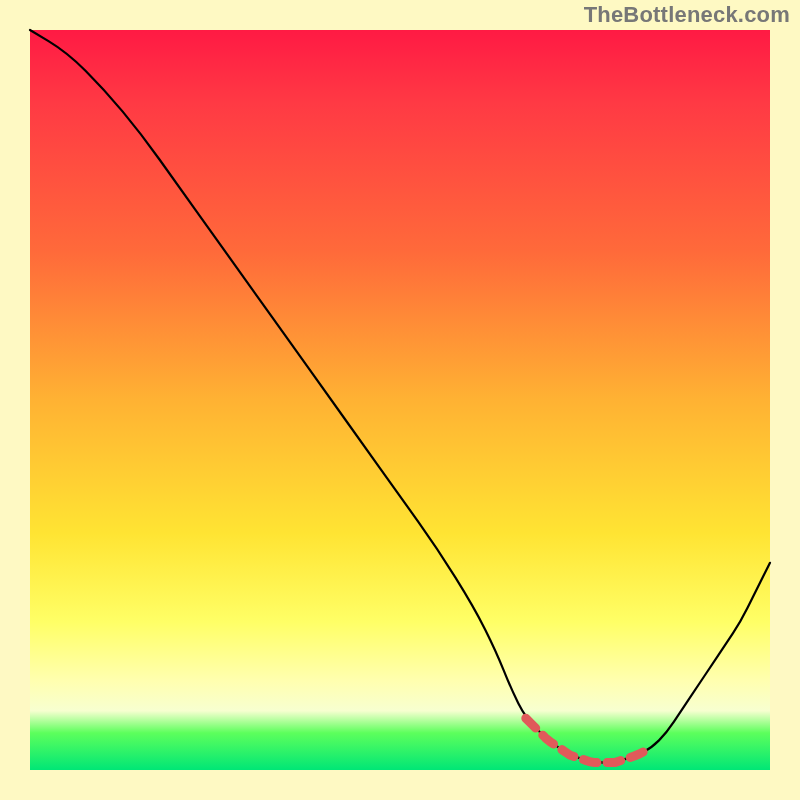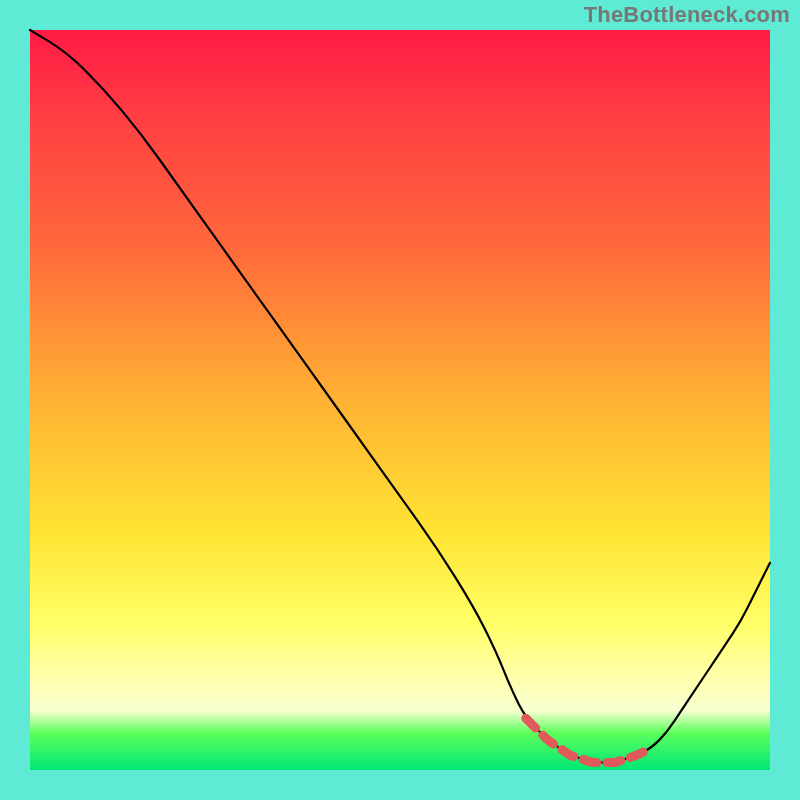--- a/index.html
+++ b/index.html
@@ -7,21 +7,21 @@
     padding: 0;
     width: 800px;
     height: 800px;
     background: #000;
     overflow: hidden;
   }
   .page {
     position: relative;
     width: 800px;
     height: 800px;
-    background: #5eead4;
+    background: #fef9c3;
   }
   .watermark {
     position: absolute;
     top: 2px;
     right: 10px;
     color: #777;
     font-family: Arial, Helvetica, sans-serif;
     font-size: 22px;
     font-weight: 600;
     letter-spacing: 0.2px;

